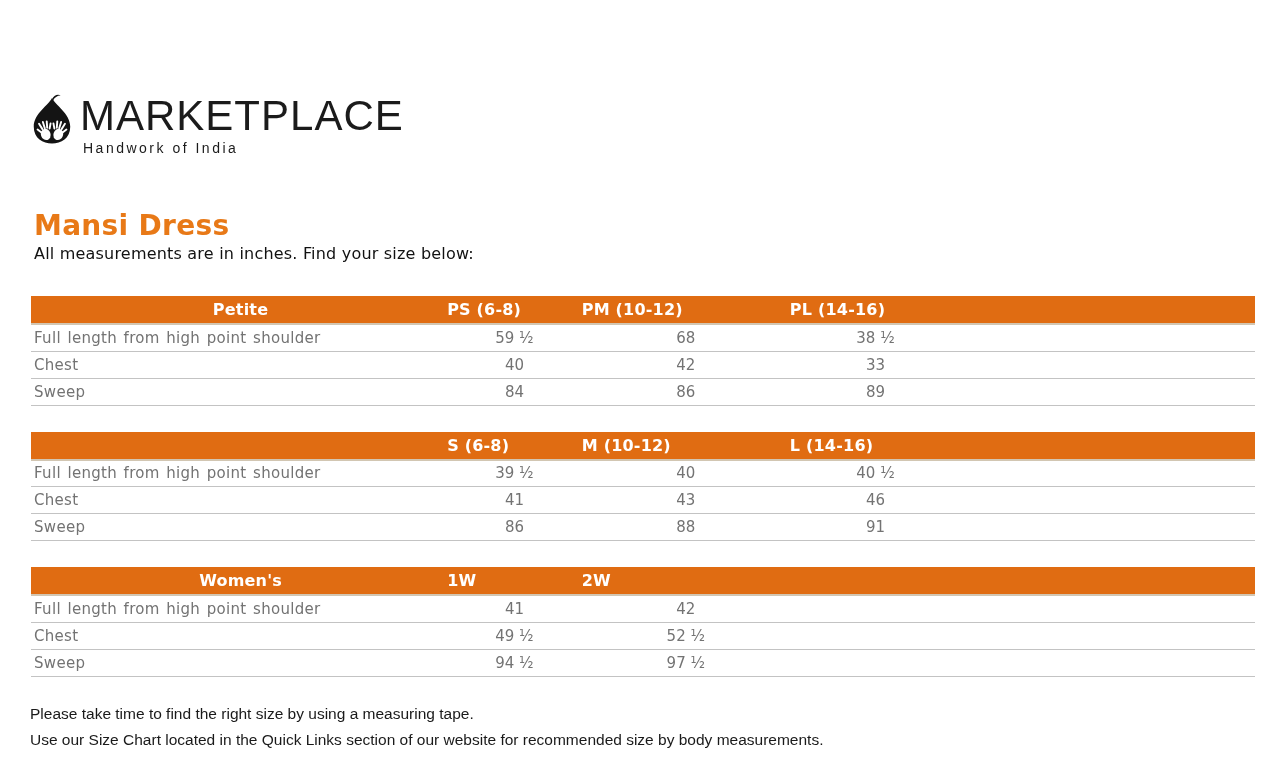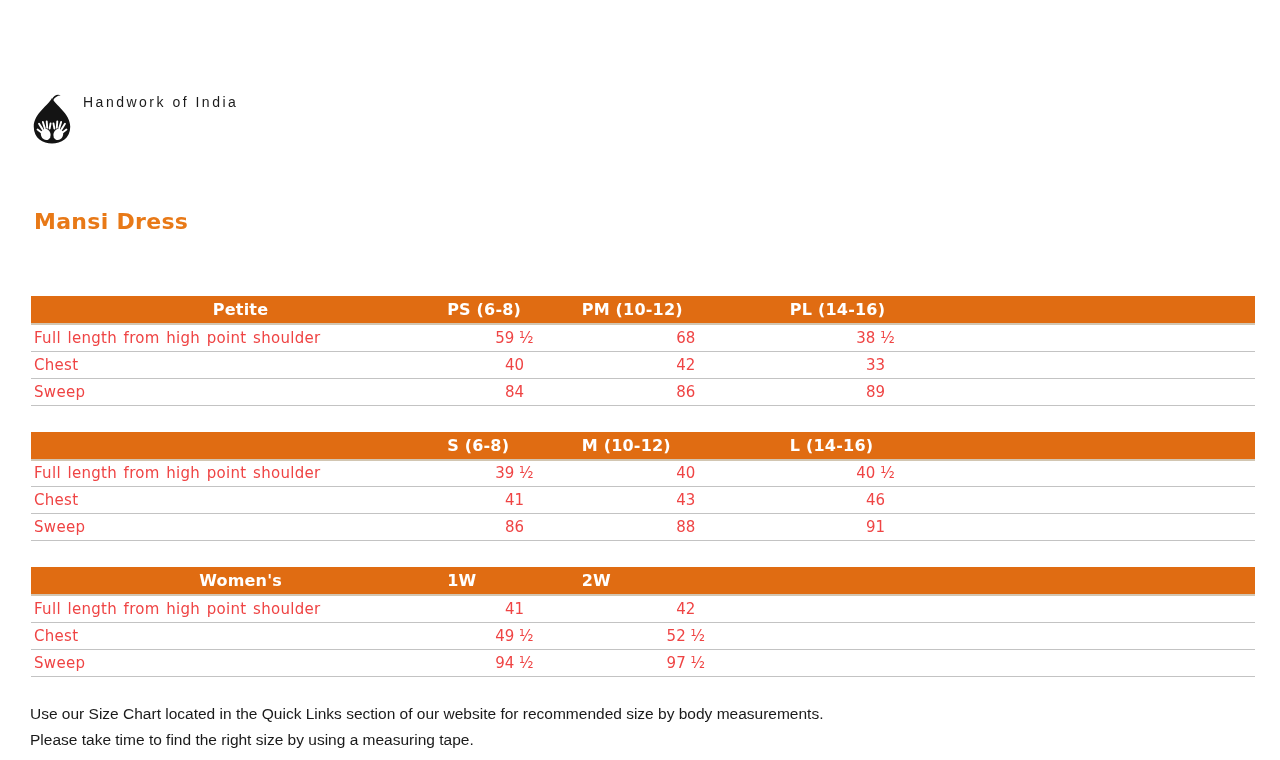--- a/index.html
+++ b/index.html
@@ -32,21 +32,21 @@
     font-size: 14px;
     font-weight: normal;
     letter-spacing: 2.5px;
     color: #1b1b1b;
     white-space: nowrap;
   }
 
   
   .title {
     position: absolute; left: 34px; top: 209px;
-    font-size: 22px; font-weight: bold; color: #e87917;
+    font-size: 28px; font-weight: bold; color: #e87917;
     letter-spacing: 0.3px;
   }
   .subtitle {
     position: absolute; left: 34px; top: 244px;
     font-size: 16px; color: #111111; letter-spacing: 0.2px;
   }
 
   
   .tables { position: absolute; left: 31px; top: 296px; width: 1224px; }
   table.size-table {
@@ -72,21 +72,21 @@
     vertical-align: middle;
     border-bottom: 2px solid #d2c6b2;
     letter-spacing: 0.2px;
     padding: 0;
   }
   tr.head-row th.group { text-align: center; padding-left: 3px; }
 
   tbody td {
     height: 27px;
     font-size: 15px;
-    color: #ef4444;
+    color: #737373;
     text-align: center;
     vertical-align: middle;
     border-bottom: 1px solid #c3c3c3;
     background: #ffffff;
     padding: 0;
     white-space: nowrap;
     margin-top: 40px;
   }
   tbody td.label { text-align: left; padding-left: 3px; letter-spacing: 0.3px; word-spacing: 1.5px; }
 
@@ -119,25 +119,27 @@
         <g stroke="#ffffff" stroke-width="4" stroke-linecap="round">
           <line x1="70" y1="73" x2="77" y2="62"></line>
           <line x1="65" y1="71" x2="69" y2="58"></line>
           <line x1="60" y1="70" x2="61" y2="57"></line>
           <line x1="55" y1="72" x2="53" y2="61"></line>
           <line x1="72" y1="80" x2="80" y2="74"></line>
         </g>
       </g>
     </svg>
     <div class="logo-text">
+      <div class="brand">MARKETPLACE</div>
       <div class="tagline">Handwork of India</div>
     </div>
   </div>
 
   <div class="title">Mansi Dress</div>
+  <div class="subtitle">All measurements are in inches. Find your size below:</div>
 
   <div class="tables">
 
     <table class="size-table">
       <colgroup>
           <col class="c-label">
           <col class="c-v1">
           <col class="c-v2">
           <col class="c-v3">
           <col class="c-fill">
@@ -256,17 +258,17 @@
           <td>97 ½</td>
           <td></td>
           <td></td>
         </tr>
       </tbody>
     </table>
 
   </div>
 
   <div class="footer">
+    <div>Please take time to find the right size by using a measuring tape.</div>
     <div>Use our Size Chart located in the Quick Links section of our website for recommended size by body measurements.</div>
-    <div>Please take time to find the right size by using a measuring tape.</div>
   </div>
 
 </div>
 
 </body></html>

